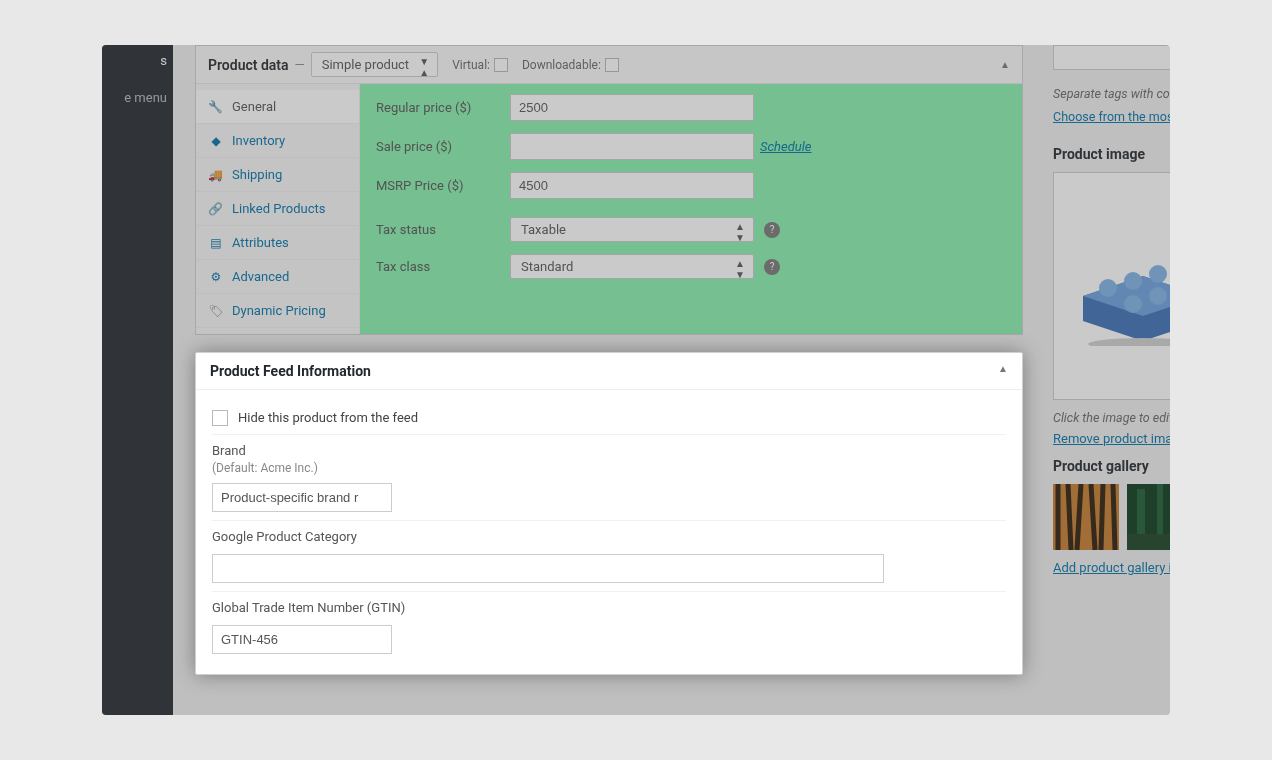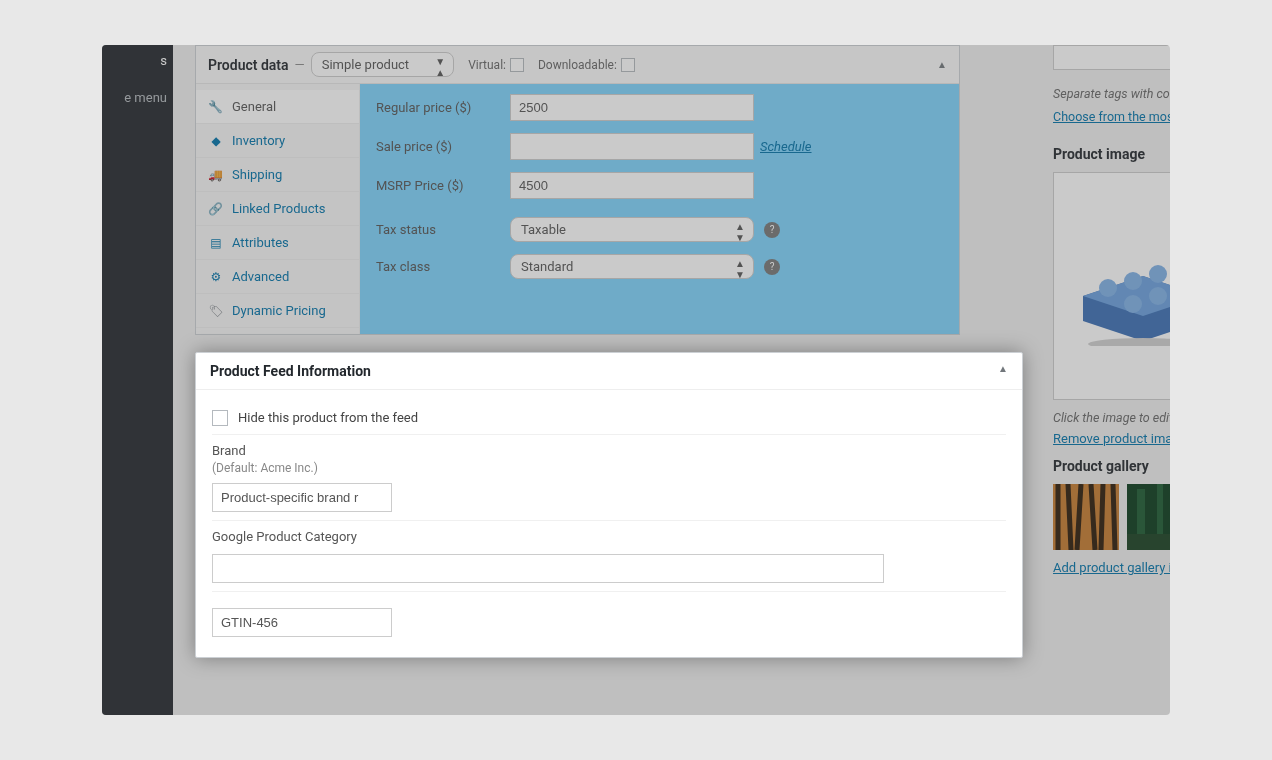--- a/index.html
+++ b/index.html
@@ -3,25 +3,25 @@
 <meta charset="utf-8">
 <style>
 *{box-sizing:border-box;margin:0;padding:0}
 body{font-family:-apple-system,BlinkMacSystemFont,"Segoe UI",Roboto,sans-serif;font-size:13px;color:#444;background:#e8e8e8;width:1272px;height:760px;overflow:hidden}
 .outer-frame{position:absolute;left:102px;top:45px;width:1068px;height:670px;background:#f0f0f0;overflow:hidden;border-radius:4px}
 .dim-overlay{position:absolute;inset:0;background:rgba(80,80,80,0.3);pointer-events:none;z-index:5}
 .wp-sidebar{position:absolute;left:0;top:0;width:71px;height:670px;background:#23282d;color:#eee}
 .wp-sidebar .s-item{padding:8px 6px;font-size:13px;color:#b4b9be;text-align:right;margin-bottom:6px}
 .wp-sidebar .s-item.hl{color:#fff}
 .main-area{position:absolute;left:71px;top:0;right:0;bottom:0}
-.product-data-box{position:absolute;left:22px;top:0;width:765px;background:#7dd3fc;border:1px solid #ccd0d4}
+.product-data-box{position:absolute;left:22px;top:0;width:828px;background:#86efac;border:1px solid #ccd0d4}
 .pd-head{display:flex;align-items:center;padding:6px 12px;border-bottom:1px solid #e5e5e5;background:#fafafa}
 .pd-head-title{font-weight:600;font-size:14px;color:#23282d}
 .pd-head-sep{margin:0 6px;color:#888}
-.pd-select{position:relative;border:1px solid #ccc;background:#fff;padding:4px 44px 4px 10px;border-radius:8px;font-size:13px;color:#555}
+.pd-select{position:relative;border:1px solid #ccc;background:#fff;padding:4px 28px 4px 10px;border-radius:2px;font-size:13px;color:#555}
 .pd-select .caret{position:absolute;right:8px;top:3px;font-size:10px;color:#555}
 .pd-chk{margin-left:14px;font-size:12px;color:#666;display:flex;align-items:center}
 .pd-chk .box{display:inline-block;width:14px;height:14px;border:1px solid #b4b9be;margin-left:4px;background:#fff}
 .pd-toggle{margin-left:auto;color:#72777c;font-size:10px}
 .pd-body{display:flex}
 .pd-tabs{width:164px;background:#f7f7f7;border-right:1px solid #eee;padding:6px 0}
 .pd-tab{display:flex;align-items:center;padding:9px 12px;color:#0073aa;font-size:13px;cursor:pointer;border-bottom:1px solid #eee}
 .pd-tab.active{background:#fff;color:#555;border-bottom:1px solid #eee}
 .pd-tab .ti{width:16px;margin-right:8px;color:#82878c;text-align:center;font-size:12px}
 .pd-fields{flex:1;padding:10px 16px}
@@ -167,20 +167,21 @@
         <div class="feed-row">
           <span class="feed-label">Brand</span>
           <span class="feed-sub">(Default: Acme Inc.)</span><br>
           <input type="text" class="feed-input narrow" value="Product-specific brand r" style="">
         </div>
         <div class="feed-row">
           <span class="feed-label">Google Product Category</span>
           <input type="text" class="feed-input wide" value="" style="">
         </div>
         <div class="feed-row">
+          <span class="feed-label">Global Trade Item Number (GTIN)</span>
           <input type="text" class="feed-input narrow" value="GTIN-456" style="">
         </div>
       </div>
     </div>
 
     <div class="side-col">
       <div class="side-tags">
         <input type="text" style="">
         <div class="hint">Separate tags with con</div>
         <span class="lnk">Choose from the most</span>

